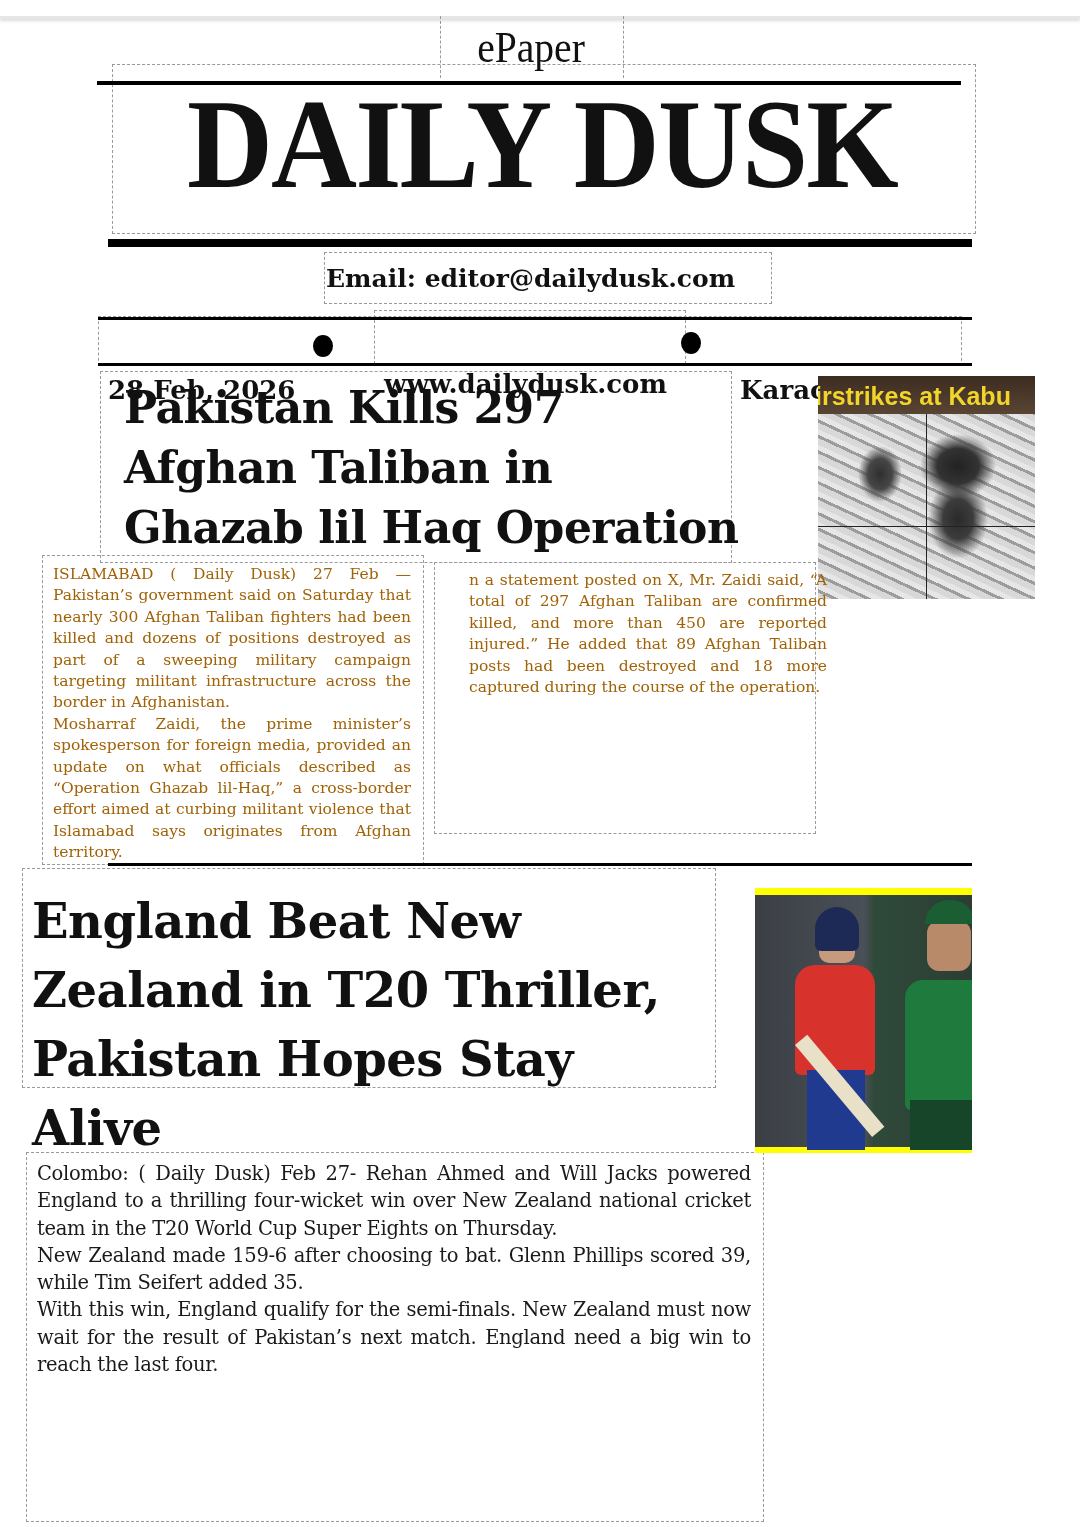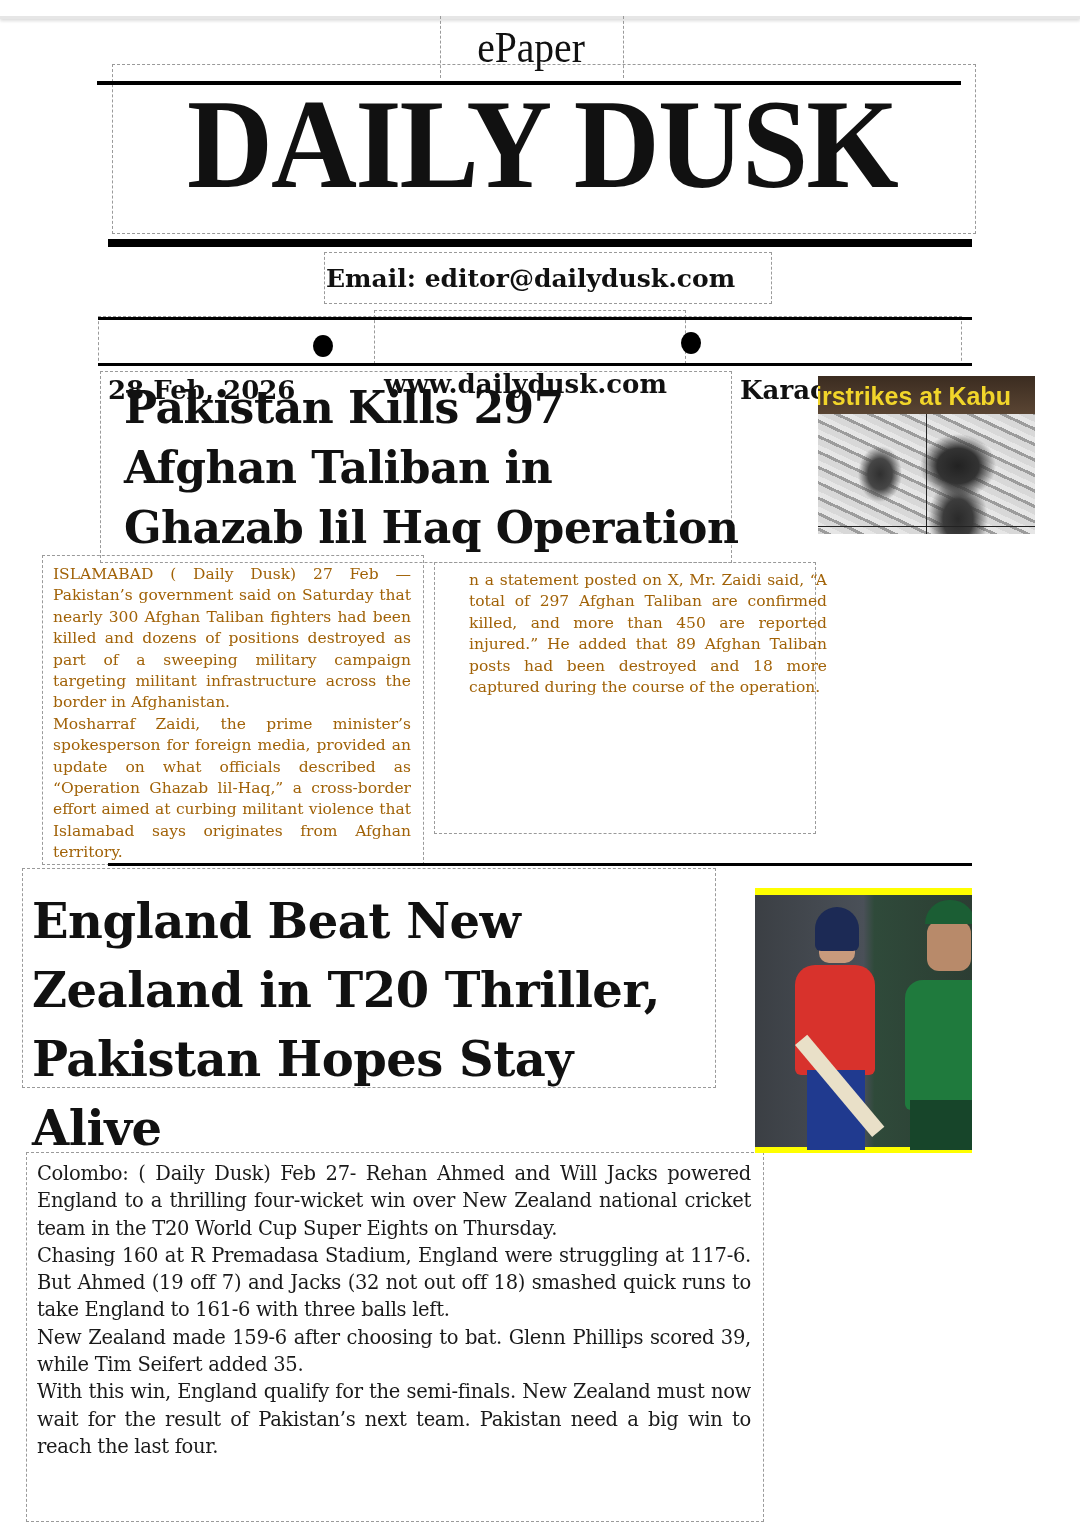--- a/index.html
+++ b/index.html
@@ -17,21 +17,21 @@
   .masthead { position: absolute; left: 112px; top: 82px; width: 860px; height: 120px; text-align: center;
     font-family: "Liberation Serif", serif; font-weight: bold; font-size: 128px; line-height: 124px; letter-spacing: -2px;
     transform: scaleX(0.93); transform-origin: center; }
   .email { position: absolute; left: 326px; top: 255px; width: 444px; height: 48px; text-align: left;
     font-family: "DejaVu Serif", serif; font-weight: bold; font-size: 25px; line-height: 48px; }
   .dateline { position: absolute; top: 320px; height: 44px; font-family: "DejaVu Serif", serif; font-weight: bold; font-size: 26px; line-height: 44px; margin-top: 48px; }
   .dot { position: absolute; width: 20px; height: 22px; border-radius: 50%; background: #000; }
 
   .headline1 { position: absolute; left: 124px; top: 378px; width: 620px;
     font-family: "DejaVu Serif", serif; font-weight: bold; font-size: 44px; line-height: 60px; letter-spacing: -0.5px; }
-  .img1 { position: absolute; left: 818px; top: 376px; width: 217px; height: 158px; overflow: hidden; background: #8e8e8e; }
+  .img1 { position: absolute; left: 818px; top: 376px; width: 217px; height: 223px; overflow: hidden; background: #8e8e8e; }
   .img1 .banner { position: absolute; left: 0; top: 0; width: 217px; height: 38px; background: linear-gradient(#3b2c20, #5a4533);
     color: #f1d52a; font-family: "Liberation Sans", sans-serif; font-weight: bold; font-size: 25px; line-height: 40px; white-space: nowrap; text-indent: -3px; }
   .img1 .scene { position: absolute; left: 0; top: 38px; width: 217px; height: 185px;
     background:
       radial-gradient(ellipse 38px 32px at 140px 52px, #222 0%, #333 55%, rgba(60,60,60,0) 100%),
       radial-gradient(ellipse 30px 40px at 140px 105px, #2a2a2a 0%, #3c3c3c 50%, rgba(60,60,60,0) 100%),
       radial-gradient(ellipse 22px 28px at 62px 60px, #303030 0%, #464646 55%, rgba(70,70,70,0) 100%),
       repeating-linear-gradient(25deg, #d8d8d8 0 6px, #9c9c9c 6px 9px, #e6e6e6 9px 14px),
       #bdbdbd; }
   .img1 .xh-v { position: absolute; left: 108px; top: 38px; width: 1px; height: 185px; background: #222; }
@@ -120,16 +120,15 @@
     <div class="bat"></div>
     <div class="pak-shirt"></div>
     <div class="pak-pants"></div>
     <div class="pak-face"></div>
     <div class="pak-cap"></div>
   </div>
 </div>
 
 <div class="body2">
   <p>Colombo: ( Daily Dusk) Feb 27- Rehan Ahmed and Will Jacks powered England to a thrilling four-wicket win over New Zealand national cricket team in the T20 World Cup Super Eights on Thursday.</p>
-  <p>Chasing 160 at R Premadasa Stadium, England were struggling at 117-6. But Ahmed (19 off 7) and Jacks (32 not out off 18) smashed quick runs to take England to 161-6 with three balls left.</p>
   <p>New Zealand made 159-6 after choosing to bat. Glenn Phillips scored 39, while Tim Seifert added 35.</p>
-  <p>With this win, England qualify for the semi-finals. New Zealand must now wait for the result of Pakistan’s next team. Pakistan need a big win to reach the last four.</p>
+  <p>With this win, England qualify for the semi-finals. New Zealand must now wait for the result of Pakistan’s next match. England need a big win to reach the last four.</p>
 </div>
 
 </body></html>

